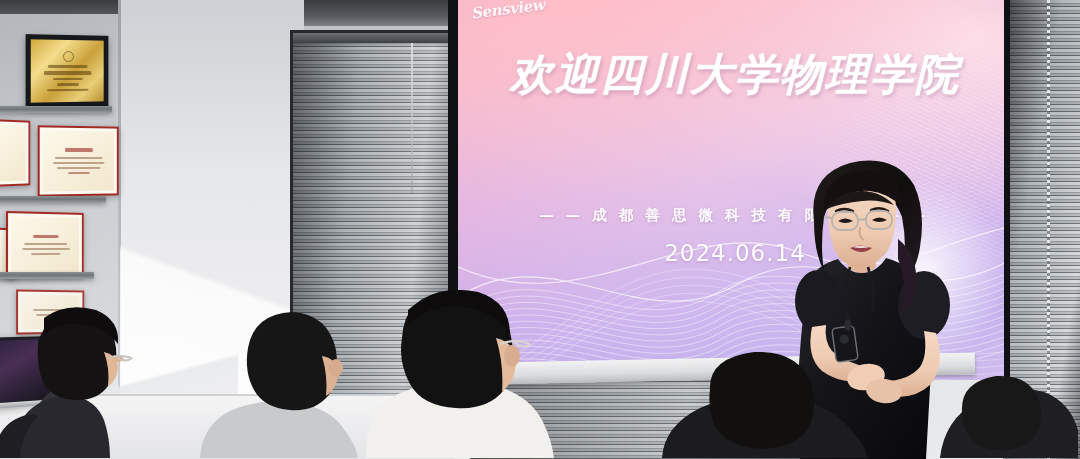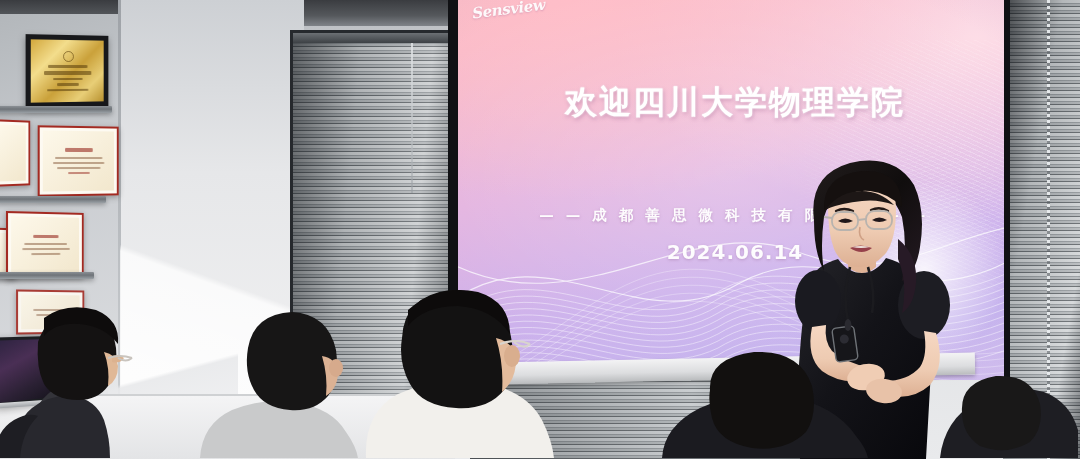--- a/index.html
+++ b/index.html
@@ -256,29 +256,29 @@
   .title-block {
     position: absolute;
     left: 0; top: 52px; width: 100%;
     text-align: center;
     padding-left: 8px;
     box-sizing: border-box;
   }
   .title-line {
     font-family: "DejaVu Sans", sans-serif;
     font-weight: 700;
-    font-size: 32px;
+    font-style: italic;
+    font-size: 43px;
     line-height: 44px;
     color: #ffffff;
     letter-spacing: 2px;
     text-shadow:
       0 0 2px rgba(255,255,255,0.9),
       1px 2px 4px rgba(150,90,140,0.45);
     white-space: nowrap;
-    margin-top: 28px;
   }
   .title-line.l2 { transform: translateX(4px); }
 
   .company-line {
     position: absolute;
     left: 0; top: 206px; width: 100%;
     text-align: center;
     padding-left: 6px;
     box-sizing: border-box;
     font-family: "DejaVu Sans", sans-serif;
@@ -289,22 +289,22 @@
     white-space: nowrap;
     text-shadow: 0 1px 3px rgba(150,100,150,0.4);
   }
   .date-line {
     position: absolute;
     left: 0; top: 240px; width: 100%;
     text-align: center;
     padding-left: 8px;
     box-sizing: border-box;
     font-family: "DejaVu Sans", sans-serif;
-    font-size: 20px;
-    font-weight: 700;
+    font-size: 23px;
+    font-weight: 400;
     letter-spacing: 1px;
     color: rgba(255,255,255,0.97);
     text-shadow: 0 1px 3px rgba(150,100,150,0.4);
   }
 
   
   .presenter { position: absolute; left: 776px; top: 155px; width: 215px; height: 304px; }
 
   
   .aud { position: absolute; }

